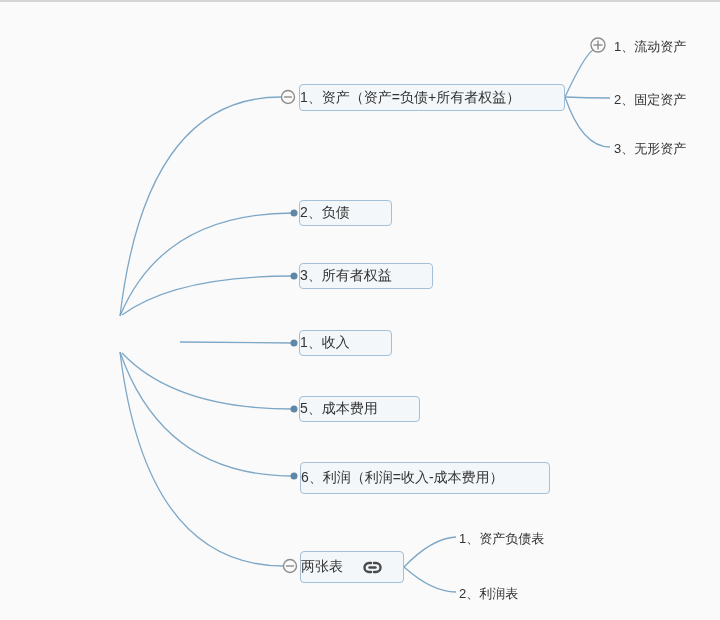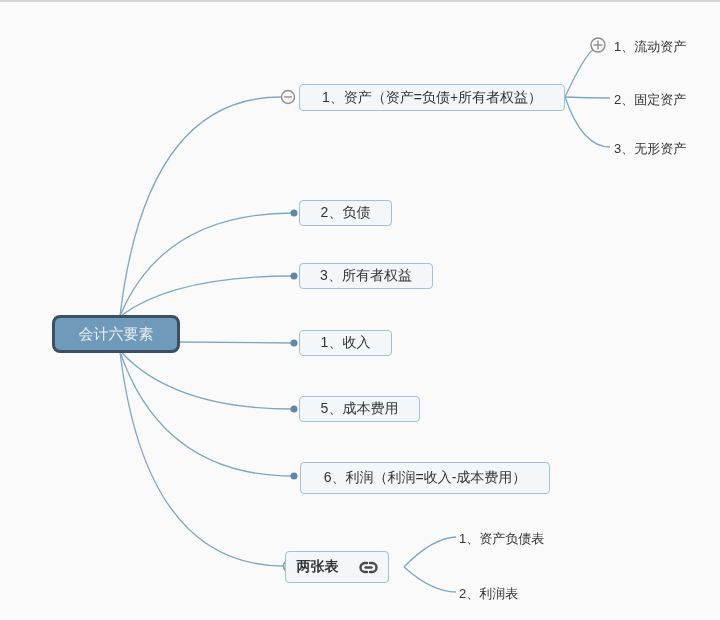--- a/index.html
+++ b/index.html
@@ -12,39 +12,39 @@
   }
   .top-rule { position:absolute; left:0; top:0; width:720px; height:2px; background:#d4d4d4; }
   .canvas { position:absolute; left:0; top:0; width:720px; height:620px; }
   svg.wires { position:absolute; left:0; top:0; width:720px; height:620px; }
   svg.wires path { fill:none; stroke:#7da7c6; stroke-width:1.3; }
   svg.wires circle.dot { fill:#5f87a7; stroke:none; }
   svg.wires .toggle circle { fill:#fafafa; stroke:#8c8c8c; stroke-width:1.4; }
   svg.wires .toggle line { stroke:#8c8c8c; stroke-width:1.4; }
 
   .node {
-    position:absolute; display:flex; align-items:center; justify-content:center;
+    position:absolute; display:flex; align-items:center; 
     white-space:nowrap; cursor:default;
   }
   .root-node {
     background:#6f9aba; border:3px solid #3c4f63; border-radius:8px;
     color:#e9f0f6; font-size:15px;
     left:52px; top:315px; width:128px; height:38px;
   }
   .branch {
     background:#f3f7fa; border:1px solid #a3c0d8; border-radius:4px;
     color:#333; font-size:14px;
   }
   .b1 { left:299px; top:84px;  width:266px; height:27px; }
   .b2 { left:299px; top:200px; width:93px;  height:26px; }
   .b3 { left:299px; top:263px; width:134px; height:26px; }
   .b4 { left:299px; top:330px; width:93px;  height:26px; }
   .b5 { left:299px; top:396px; width:121px; height:26px; }
   .b6 { left:300px; top:462px; width:250px; height:32px; }
-  .b7 { left:285px; top:551px; width:104px; height:32px; gap:20px;font-weight:bold; }
+  .b7 { left:300px; top:551px; width:104px; height:32px; gap:20px; }
   .leaf {
     position:absolute; color:#333; font-size:13px; white-space:nowrap; cursor:default;
   }
   .c11 { left:614px; top:38px; }
   .c12 { left:614px; top:91px; }
   .c13 { left:614px; top:140px; }
   .c71 { left:459px; top:530px; }
   .c72 { left:459px; top:585px; }
   .link-glyph { display:inline-flex; }
 </style>
@@ -87,23 +87,20 @@
       <line x1="286" y1="566" x2="294" y2="566"></line>
     </g>
 
     <g class="toggle">
       <circle cx="598" cy="45" r="7"></circle>
       <line x1="593.5" y1="45" x2="602.5" y2="45"></line>
       <line x1="598" y1="40.5" x2="598" y2="49.5"></line>
     </g>
   </svg>
 
-  <div class="node root-node">
-    <span>会计六要素</span>
-  </div>
 
   <div class="node branch b1">
     <span>1、资产（资产=负债+所有者权益）</span>
   </div>
   <div class="node branch b2">
     <span>2、负债</span>
   </div>
   <div class="node branch b3">
     <span>3、所有者权益</span>
   </div>

